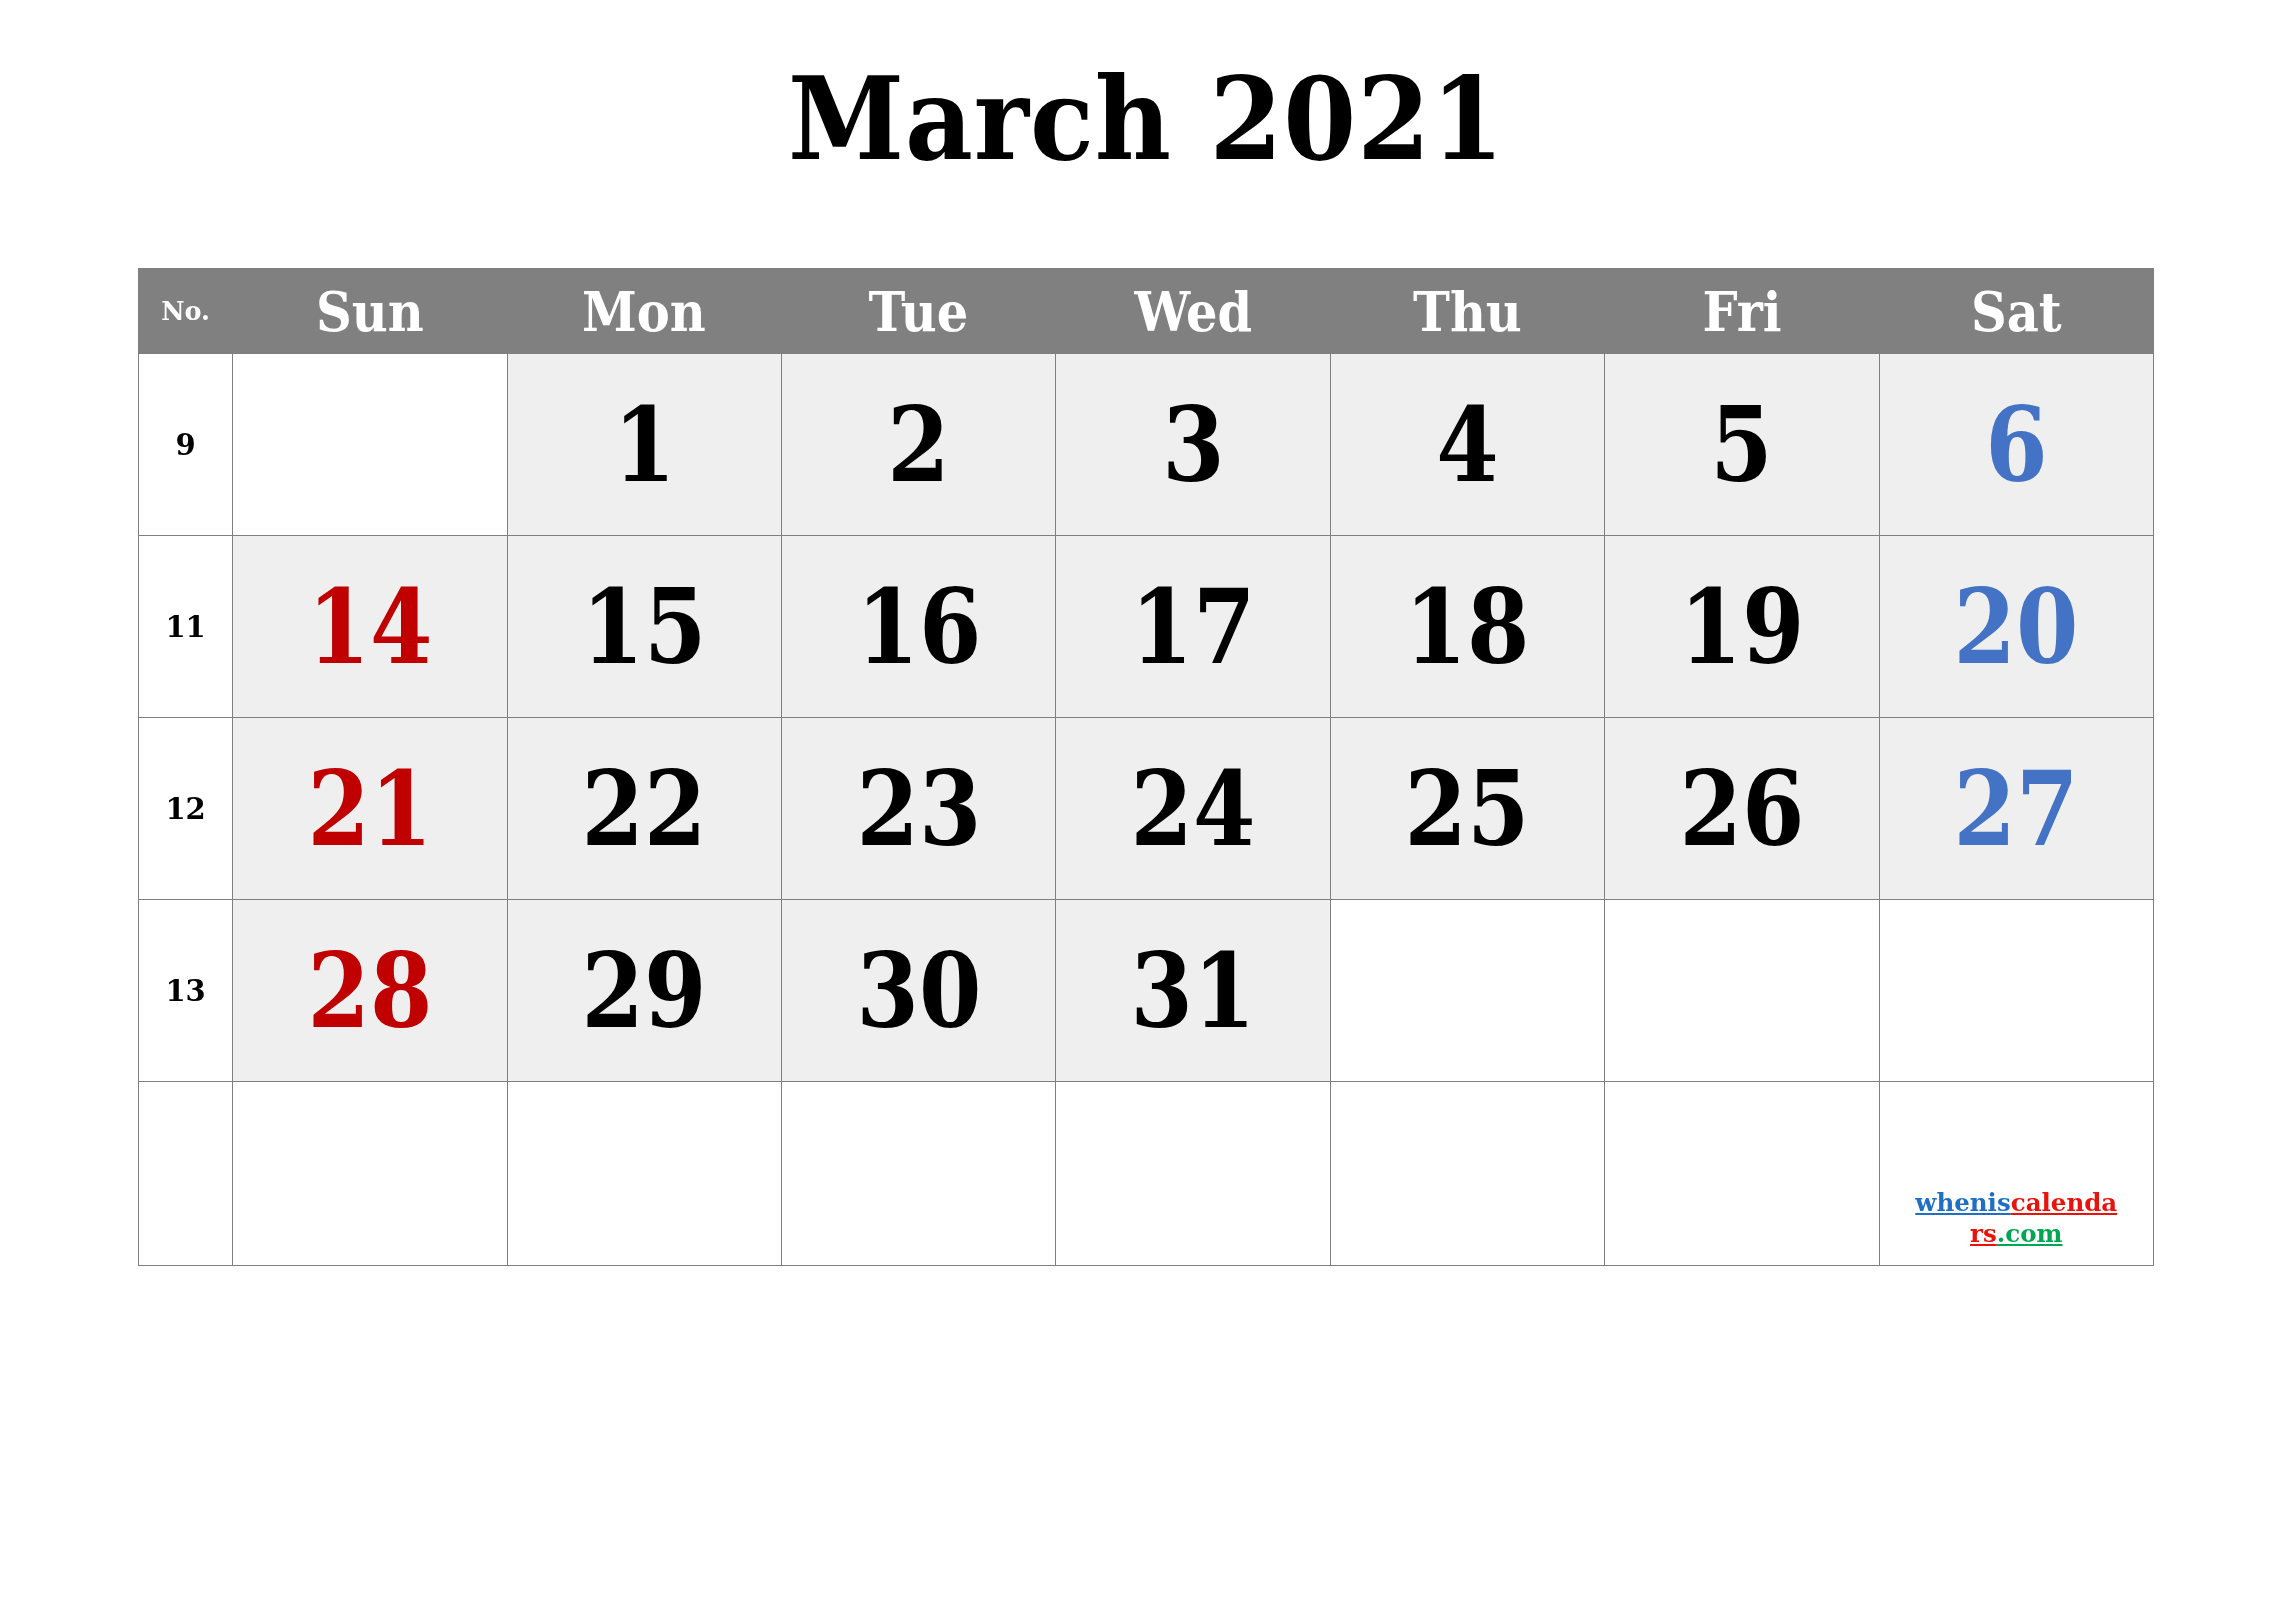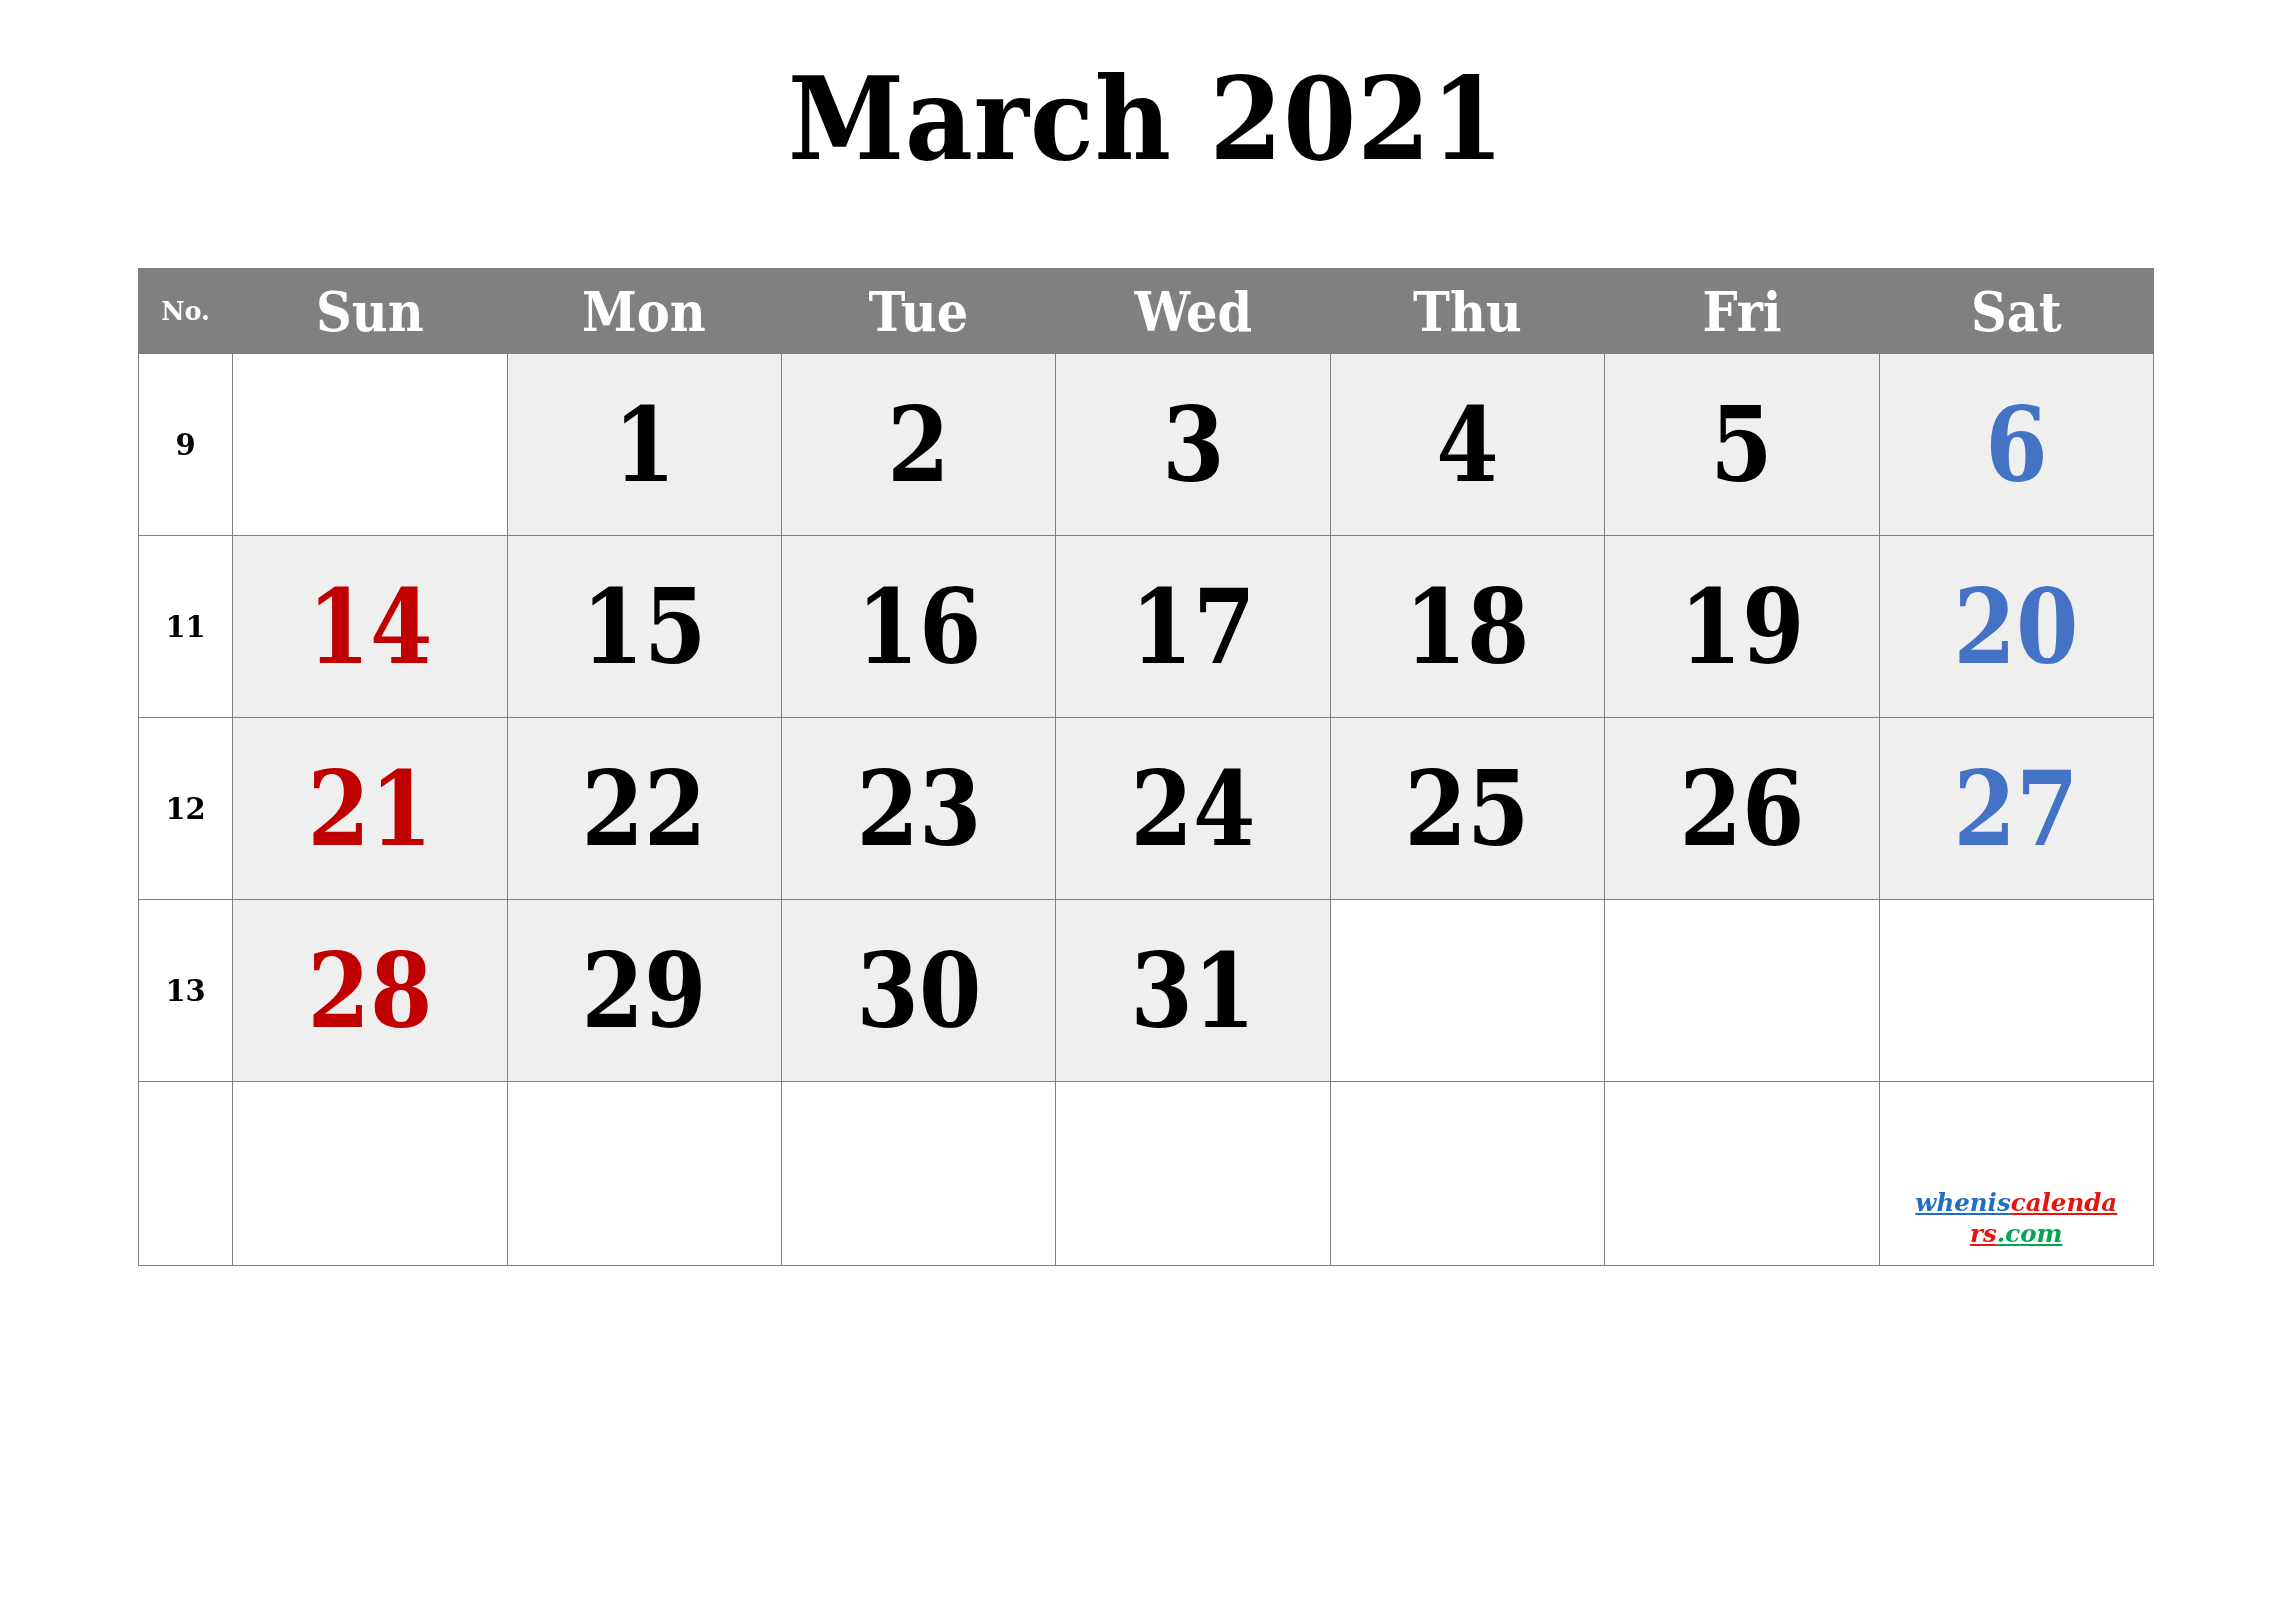--- a/index.html
+++ b/index.html
@@ -130,21 +130,20 @@
   }
   .watermark {
     display: block;
     font-family: "DejaVu Serif", "Liberation Serif", serif;
     font-weight: bold;
     font-size: 24.5px;
     line-height: 1.25;
     word-break: break-all;
     text-align: center;
     padding: 0 33px;
-    font-style: italic;
   }
   .watermark .w1 { color: #1f6fc4; text-decoration: underline; }
   .watermark .w2 { color: #e8140c; text-decoration: underline; }
   .watermark .w3 { color: #00a651; text-decoration: underline; }
 </style>
 </head>
 <body>
 
 <div class="page">
 

